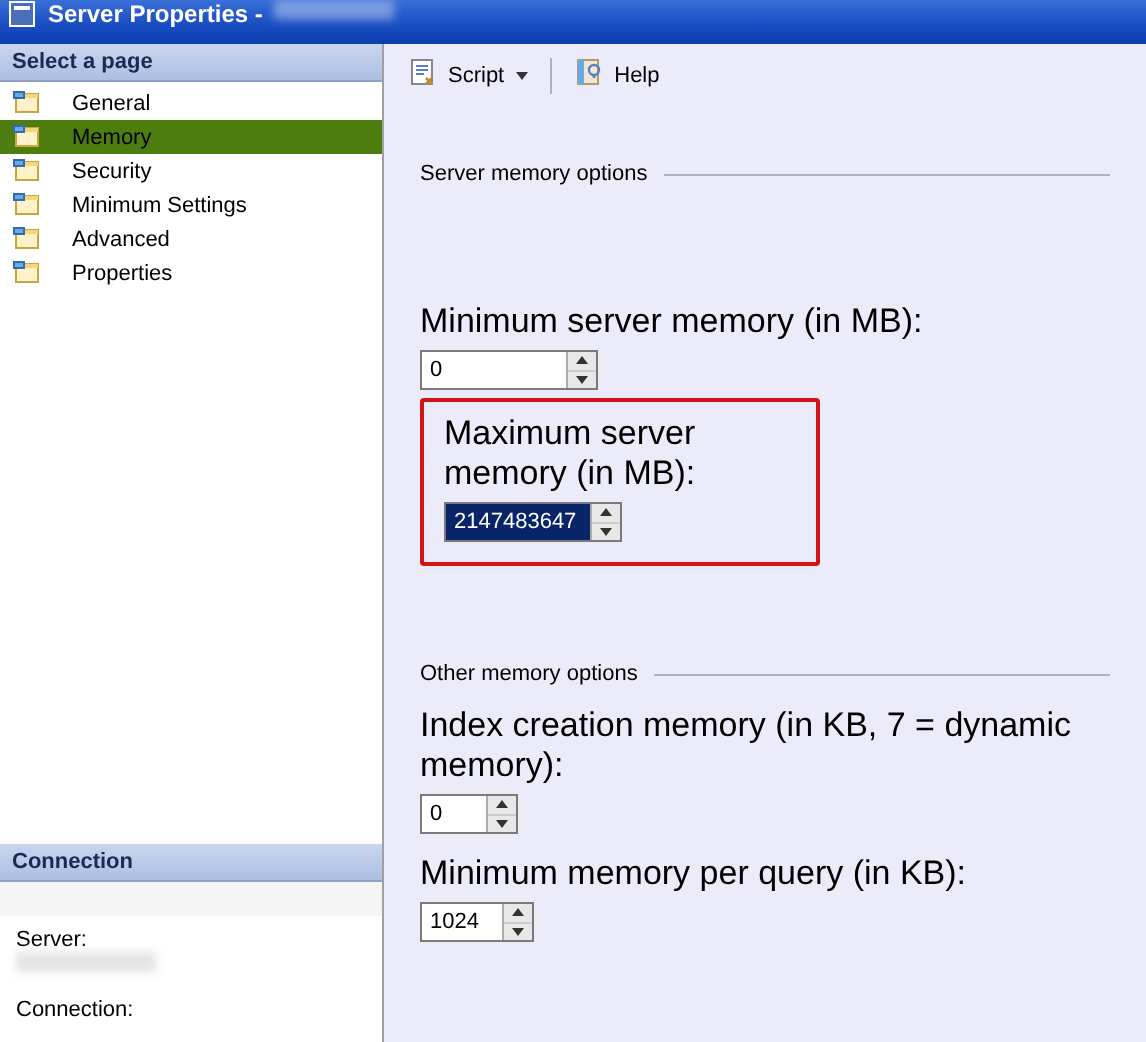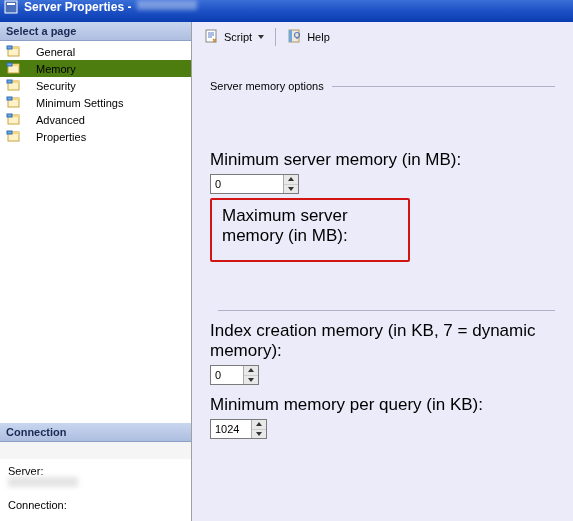--- a/index.html
+++ b/index.html
@@ -340,23 +340,35 @@
               <span class="arrow-up"></span>
             </button>
           <button>
               <span class="arrow-down"></span>
             </button>
         </div>
       </div>
 
       <div class="highlight-box">
         <div class="field-label" style="margin-top:0;">Maximum server memory (in MB):</div>
+        <div class="spinner-wrap wide sel">
+          <input type="text" value="2147483647" style="">
+          <div class="spin-btns">
+            <button>
+                <span class="arrow-up"></span>
+              </button>
+            <button>
+                <span class="arrow-down"></span>
+              </button>
+          </div>
+        </div>
       </div>
 
       <div class="group-header" style="margin-top:48px;">
+        <span>Other memory options</span>
         <span class="line"></span>
       </div>
 
       <div class="field-label">Index creation memory (in KB, 7 = dynamic memory):</div>
       <div class="spinner-wrap">
         <input type="text" style="width: 32px;" value="0">
         <div class="spin-btns">
           <button>
               <span class="arrow-up"></span>
             </button>

